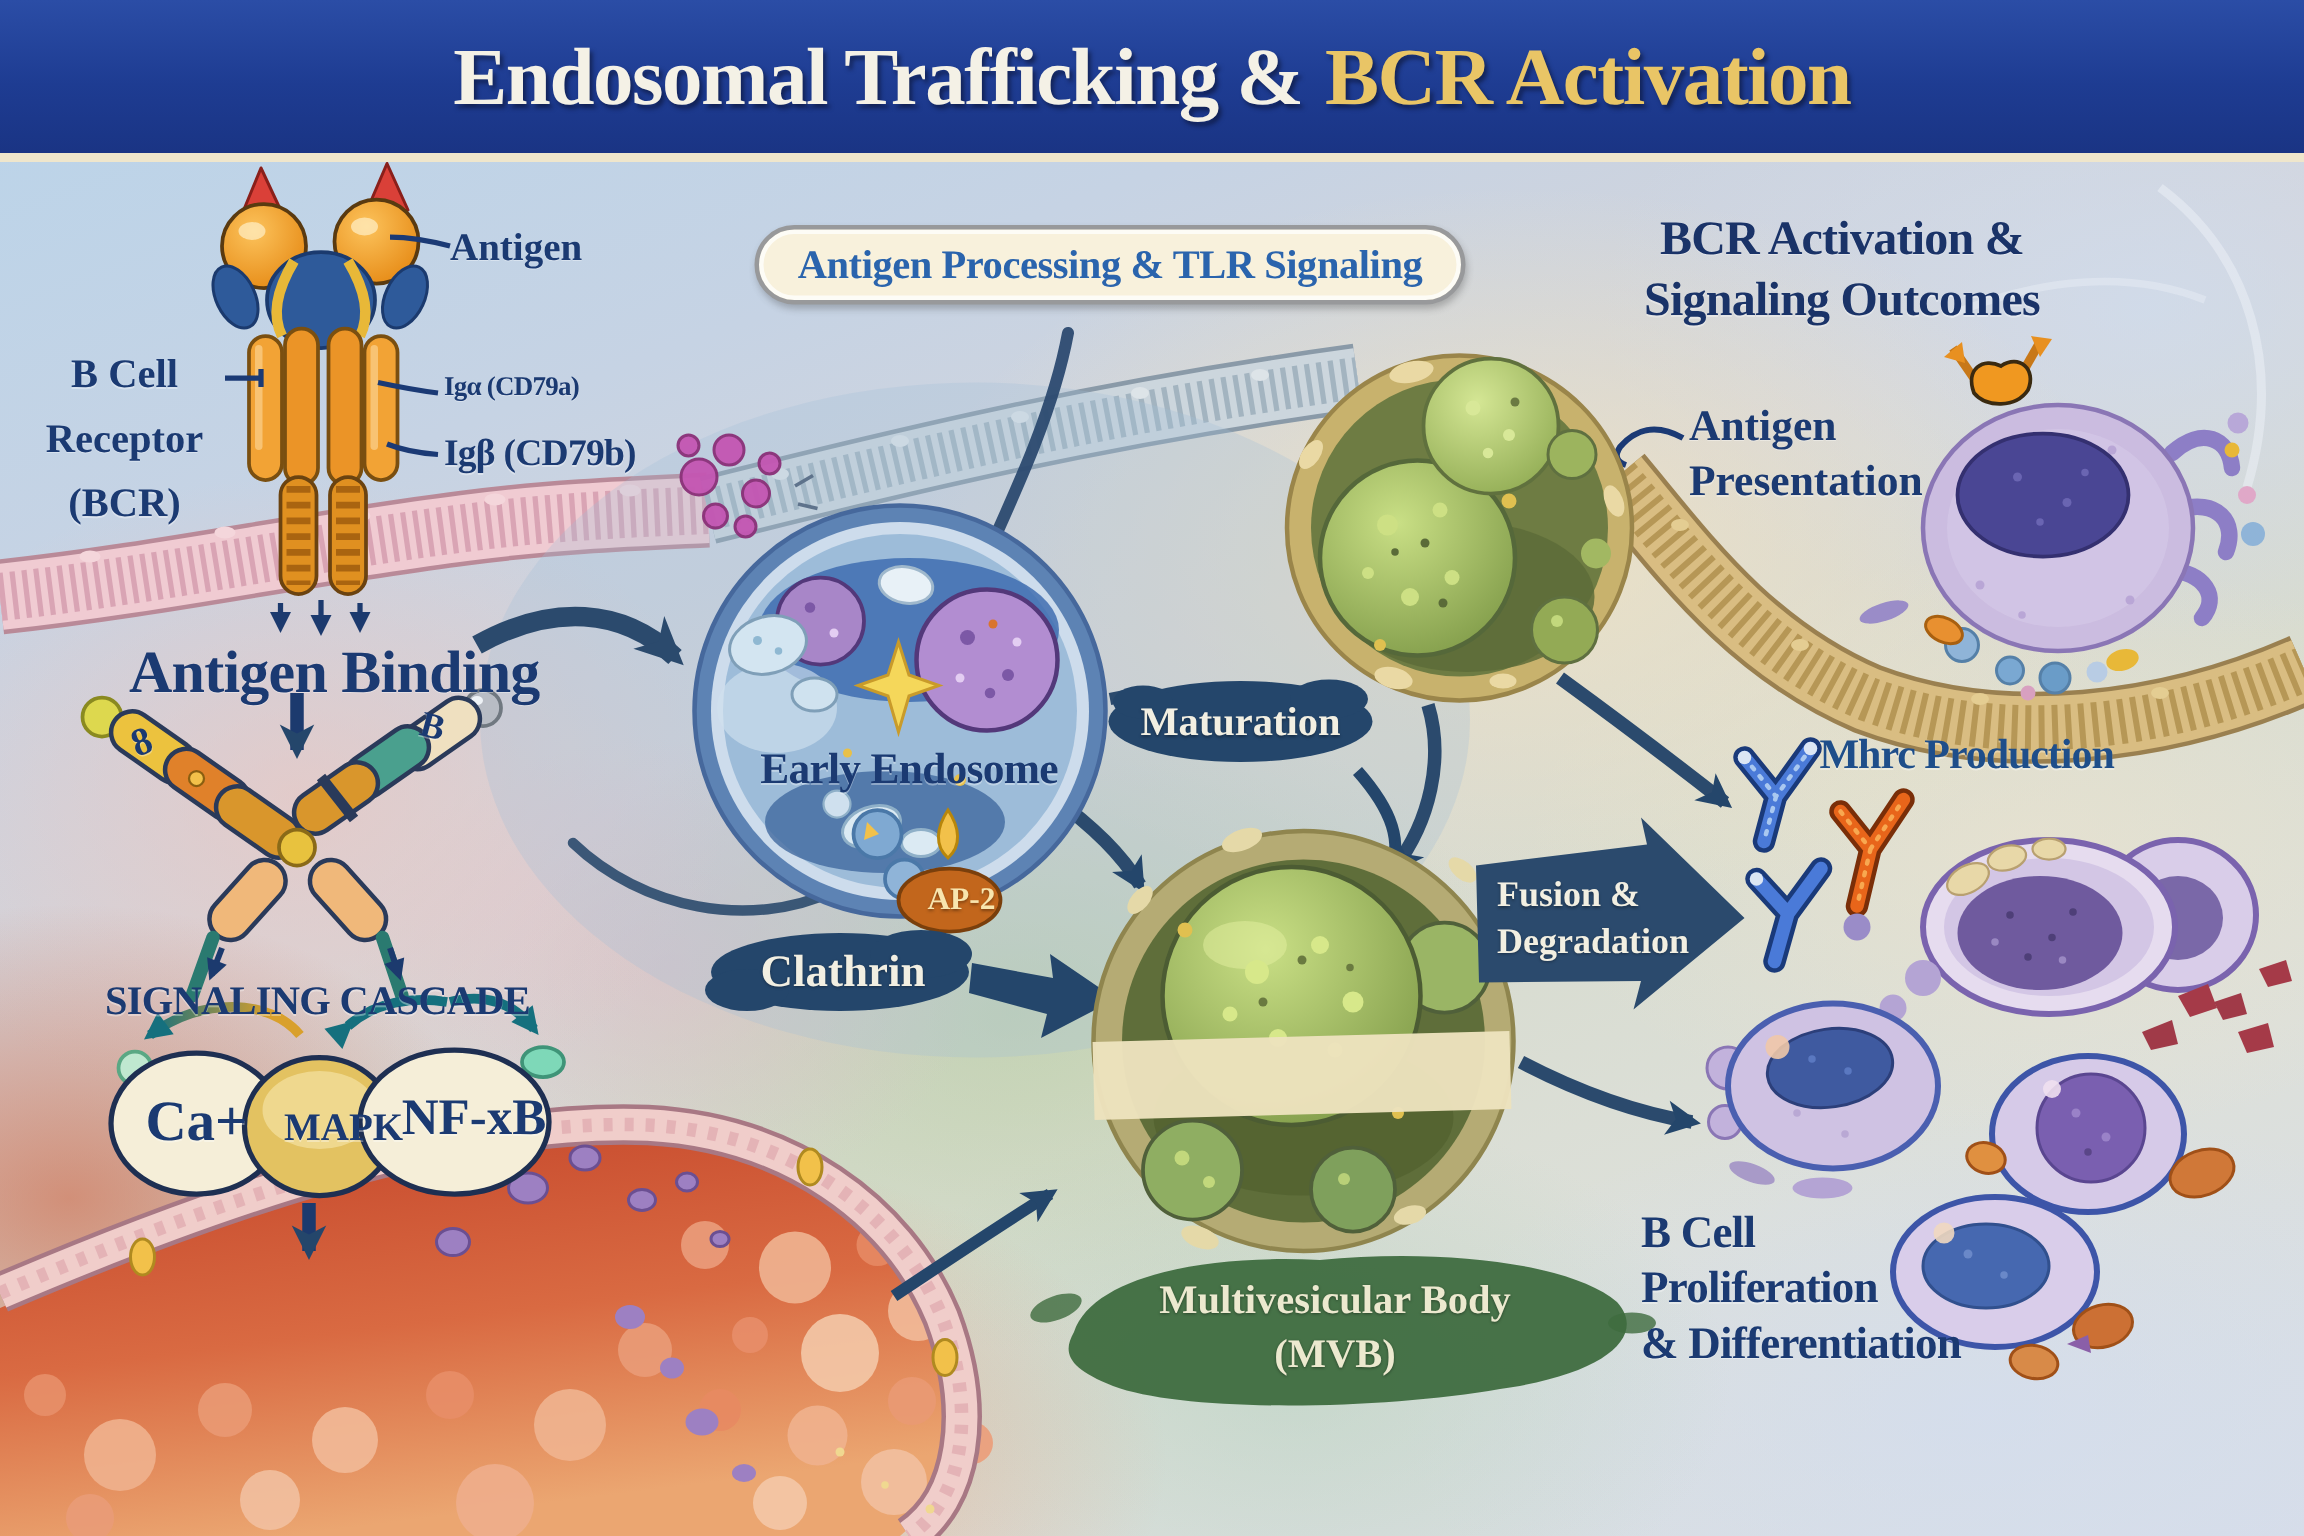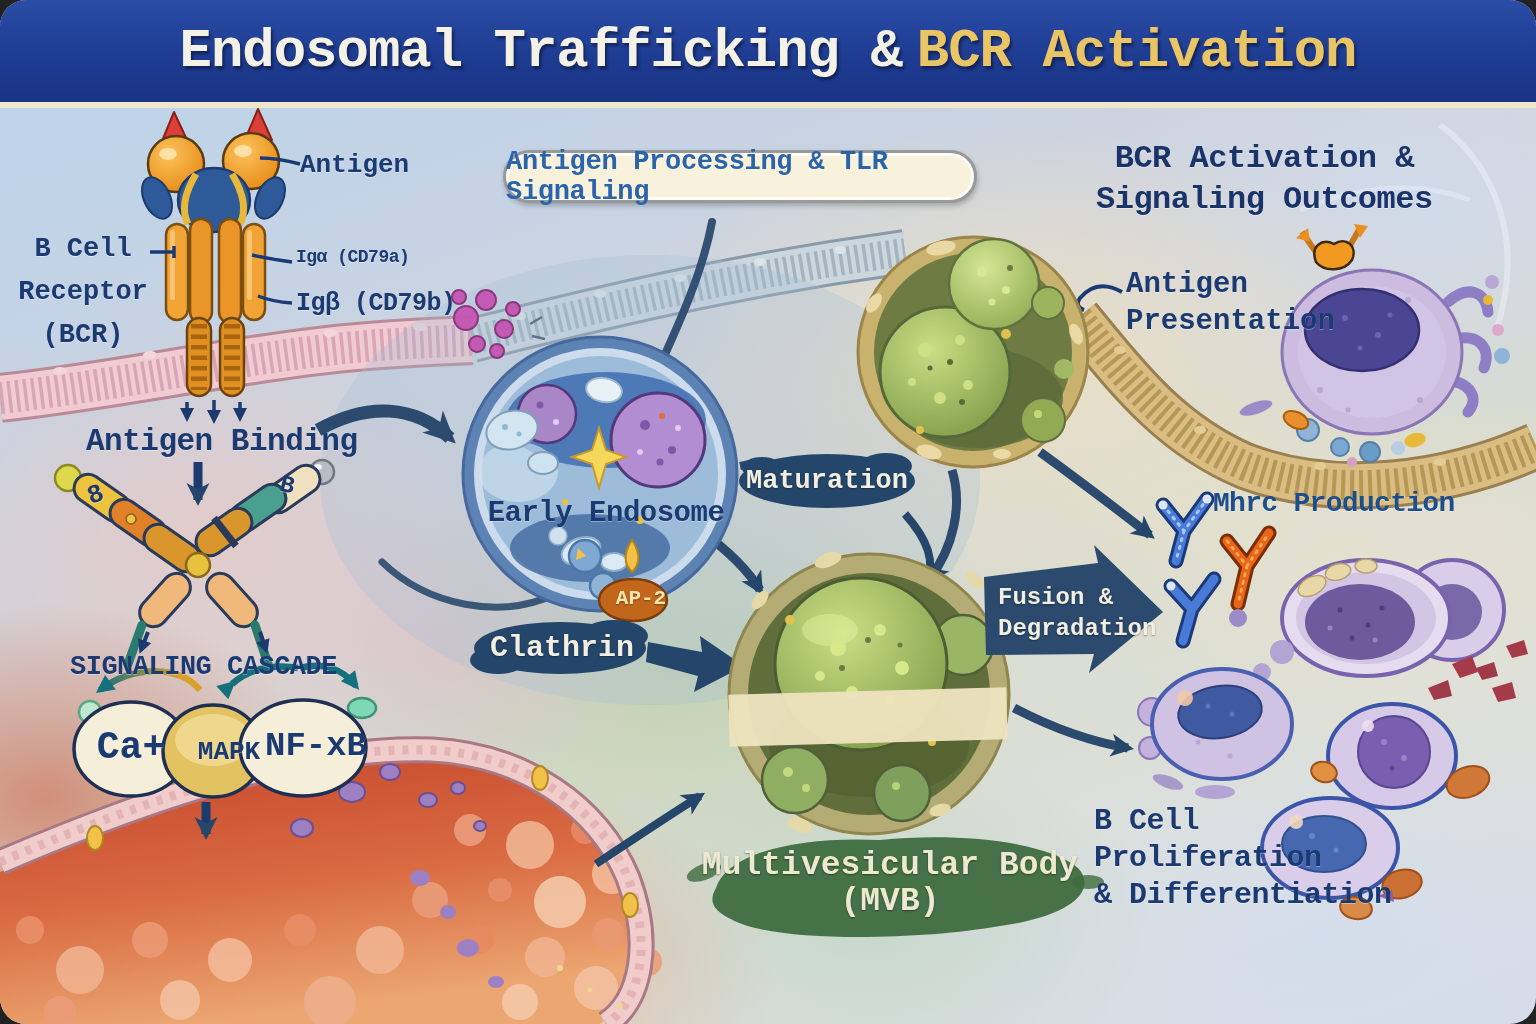--- a/index.html
+++ b/index.html
@@ -1,31 +1,30 @@
 <!DOCTYPE html>
 <html style="--banner-bg: #1f3e96; --title-white: #f4f1e6; --title-gold: #e9c566; --divider-cream: #efe6cc; --navy: #1b3a72; --blue: #2a64ad; --arrow-navy: #2b4a6d; --teal: #15707e; --label-cream: #f2efe2; --pill-bg: #f8f1dc; --pill-border: #98999b; --mvb-green: #3e6b3f; --mvb-text: #ece9cf; --ap2-orange: #c2661c; --gold: #f0c040;"><head>
 <meta charset="utf-8">
 <style>
   html,body{margin:0;padding:0;background:#222;}
   .stage{
     position:relative;width:1536px;height:1024px;overflow:hidden;
-    font-family:Liberation Mono, monospace;
+    font-family:Liberation Serif, serif;
     background:
       radial-gradient(ellipse 420px 280px at 3% 78%, rgba(205,85,45,.55), rgba(205,85,45,0) 70%),
       radial-gradient(ellipse 520px 300px at 27% 95%, rgba(228,132,82,.5), rgba(228,132,82,0) 70%),
       radial-gradient(ellipse 400px 300px at 13% 52%, rgba(236,198,192,.65), rgba(236,198,192,0) 72%),
       radial-gradient(ellipse 300px 220px at 29% 63%, rgba(224,186,200,.5), rgba(224,186,200,0) 70%),
       radial-gradient(ellipse 480px 320px at 44% 66%, rgba(176,202,150,.5), rgba(176,202,150,0) 70%),
       radial-gradient(ellipse 420px 260px at 56% 90%, rgba(172,206,186,.45), rgba(172,206,186,0) 70%),
       radial-gradient(ellipse 560px 340px at 66% 36%, rgba(241,229,192,.75), rgba(241,229,192,0) 72%),
       radial-gradient(ellipse 480px 280px at 88% 55%, rgba(238,228,206,.55), rgba(238,228,206,0) 70%),
       radial-gradient(ellipse 520px 320px at 93% 20%, rgba(206,221,240,.7), rgba(206,221,240,0) 70%),
       radial-gradient(ellipse 560px 300px at 86% 92%, rgba(209,221,242,.6), rgba(209,221,242,0) 70%),
       linear-gradient(160deg,#b9d4ea 0%,#c6d3e4 25%,#d6d4d8 45%,#d8dcd0 62%,#dde0da 78%,#d7dde8 100%);
-    border-radius: 26px;
   }
   .stage svg{position:absolute;left:0;top:0;}
   .titlebar{
     position:absolute;top:0;left:0;right:0;height:102px;
     background:linear-gradient(180deg,#2b4da6 0%,#1e3c92 55%,#1a3484 100%);
     border-bottom:6px solid var(--divider-cream,#efe6cc);
     display:flex;align-items:center;justify-content:center;gap:15px;
     font-weight:bold;font-size:54px;letter-spacing:-1px;
     text-shadow:2px 3px 3px rgba(10,15,40,.55);
   }
@@ -510,34 +509,34 @@
 
   <div class="lbl" style="left:300px;top:150px;font-size:26px;">Antigen</div>
   <div class="lbl center" style="left:8px;top:228px;width:150px;font-size:27px;line-height:43px;">
     <div>B Cell</div>
     <div>Receptor</div>
     <div>(BCR)</div>
   </div>
   <div class="lbl" style="left:296px;top:247px;font-size:18px;letter-spacing:-.5px;">Igα (CD79a)</div>
   <div class="lbl" style="left:296px;top:289px;font-size:25px;letter-spacing:-.5px;">Igβ (CD79b)</div>
 
-  <div class="lbl" style="left:86px;top:424px;font-size:31px;letter-spacing:-.5px;">Antigen Binding</div>
+  <div class="lbl" style="left:86px;top:424px;font-size:40px;letter-spacing:-.5px;">Antigen Binding</div>
   <div class="lbl" style="left:88px;top:480px;font-size:26px;transform:rotate(-20deg);">8</div>
   <div class="lbl" style="left:280px;top:472px;font-size:24px;transform:rotate(15deg);">B</div>
   <div class="lbl" style="left:70px;top:652px;font-size:27px;letter-spacing:-.5px;">SIGNALING CASCADE</div>
   <div class="lbl center" style="left:74px;top:726px;width:114px;font-size:38px;">Ca+</div>
   <div class="lbl center" style="left:165px;top:737px;width:96px;font-size:26px;padding-left:16px;">MAPK</div>
   <div class="lbl center" style="left:240px;top:727px;width:152px;font-size:34px;">NF-xB</div>
 
   <div class="pill">Antigen Processing &amp; TLR Signaling</div>
   <div class="lbl center" style="left:486px;top:497px;width:240px;font-size:29px;letter-spacing:-.5px;">Early Endosome</div>
   <div class="lbl center onblob" style="left:601px;top:587px;width:80px;font-size:21px;color:#f8e5ae;">AP-2</div>
   <div class="lbl center onblob" style="left:477px;top:631px;width:170px;font-size:30px;">Clathrin</div>
   <div class="lbl center onblob" style="left:742px;top:466px;width:170px;font-size:27px;">Maturation</div>
-  <div class="lbl center" style="left:695px;top:848px;width:390px;font-size:33px;line-height:36px;color:var(--mvb-text,#ece9cf);text-shadow:0 1px 2px rgba(0,0,0,.4);text-align:center;">
+  <div class="lbl center" style="left:695px;top:848px;width:390px;font-size:27px;line-height:36px;color:var(--mvb-text,#ece9cf);text-shadow:0 1px 2px rgba(0,0,0,.4);text-align:center;">
     <div>Multivesicular Body</div>
     <div>(MVB)</div>
   </div>
 
   <div class="lbl" style="left:1096px;top:138px;font-size:32px;line-height:41px;letter-spacing:-.5px;color:#1a3368;text-align:center;">
     <div>BCR Activation &amp;</div>
     <div>Signaling Outcomes</div>
   </div>
   <div class="lbl" style="left:1126px;top:266px;font-size:29px;line-height:37px;">
     <div>Antigen</div>

